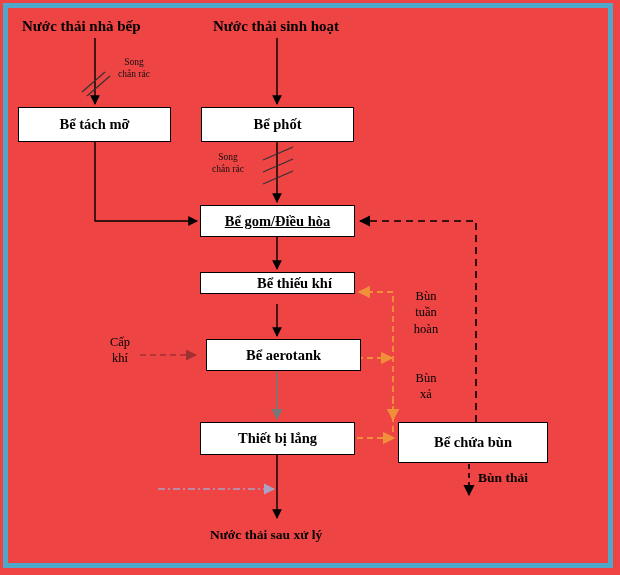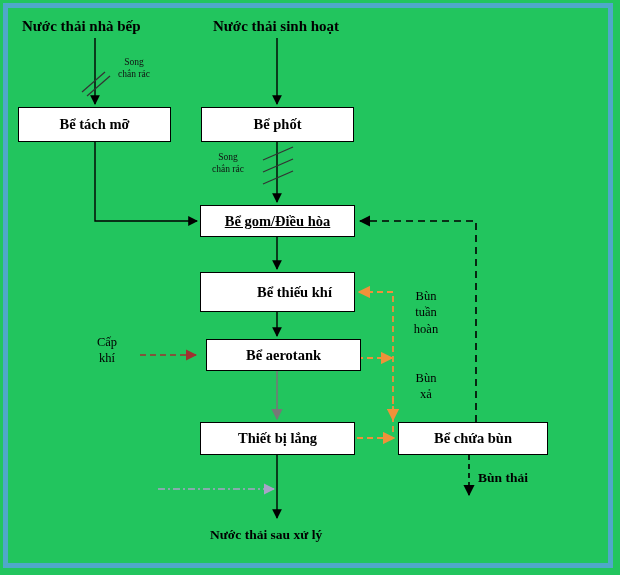--- a/index.html
+++ b/index.html
@@ -1,19 +1,19 @@
 <!DOCTYPE html>
 <html><head>
 <meta charset="utf-8">
 <style>
   html,body{margin:0;padding:0;background:#ffffff;}
   #page{
     position:relative;
     width:620px;height:575px;
-    background:#22c55e;
+    background:#ef4444;
     box-sizing:border-box;
     overflow:hidden;
     font-family:"Liberation Serif", serif;
   }
   #frame{
     position:absolute;left:3px;top:3px;
     width:610px;height:565px;
     border:5px solid #4FA8C9;
     box-sizing:border-box;
     pointer-events:none;
@@ -143,26 +143,26 @@
     <div>chắn rác</div>
   </div>
   <div class="smalllbl" style="left:212px;top:152px;">
     <div>Song</div>
     <div>chắn rác</div>
   </div>
 
   <div class="node" style="left:201px;top:107px;width:153px;height:35px;">Bể phốt</div>
   <div class="node" style="left:18px;top:107px;width:153px;height:35px;">Bể tách mỡ</div>
   <div class="node" style="left:200px;top:205px;width:155px;height:32px;text-decoration:underline;">Bể gom/Điều hòa</div>
-  <div class="node" style="left:200px;top:272px;width:155px;height:40px;padding-left:34px;">Bể thiếu khí</div>
+  <div class="node" style="left:200px;top:272px;width:155px;height:22px;padding-left:34px;">Bể thiếu khí</div>
   <div class="node" style="left:200px;top:339px;width:155px;height:32px;margin-left:6px;">Bể aerotank</div>
   <div class="node" style="left:200px;top:422px;width:155px;height:33px;">Thiết bị lắng</div>
-  <div class="node" style="left:398px;top:422px;width:150px;height:33px;">Bể chứa bùn</div>
+  <div class="node" style="left:398px;top:422px;width:150px;height:41px;">Bể chứa bùn</div>
 
-  <div class="sidelbl" style="left:87px;top:334px;width:40px;">
+  <div class="sidelbl" style="left:100px;top:334px;width:40px;">
     <div>Cấp</div>
     <div>khí</div>
   </div>
 
   <div class="sidelbl" style="left:404px;top:288px;width:44px;">
     <div>Bùn</div>
     <div>tuần</div>
     <div>hoàn</div>
   </div>
   <div class="sidelbl" style="left:404px;top:370px;width:44px;">

